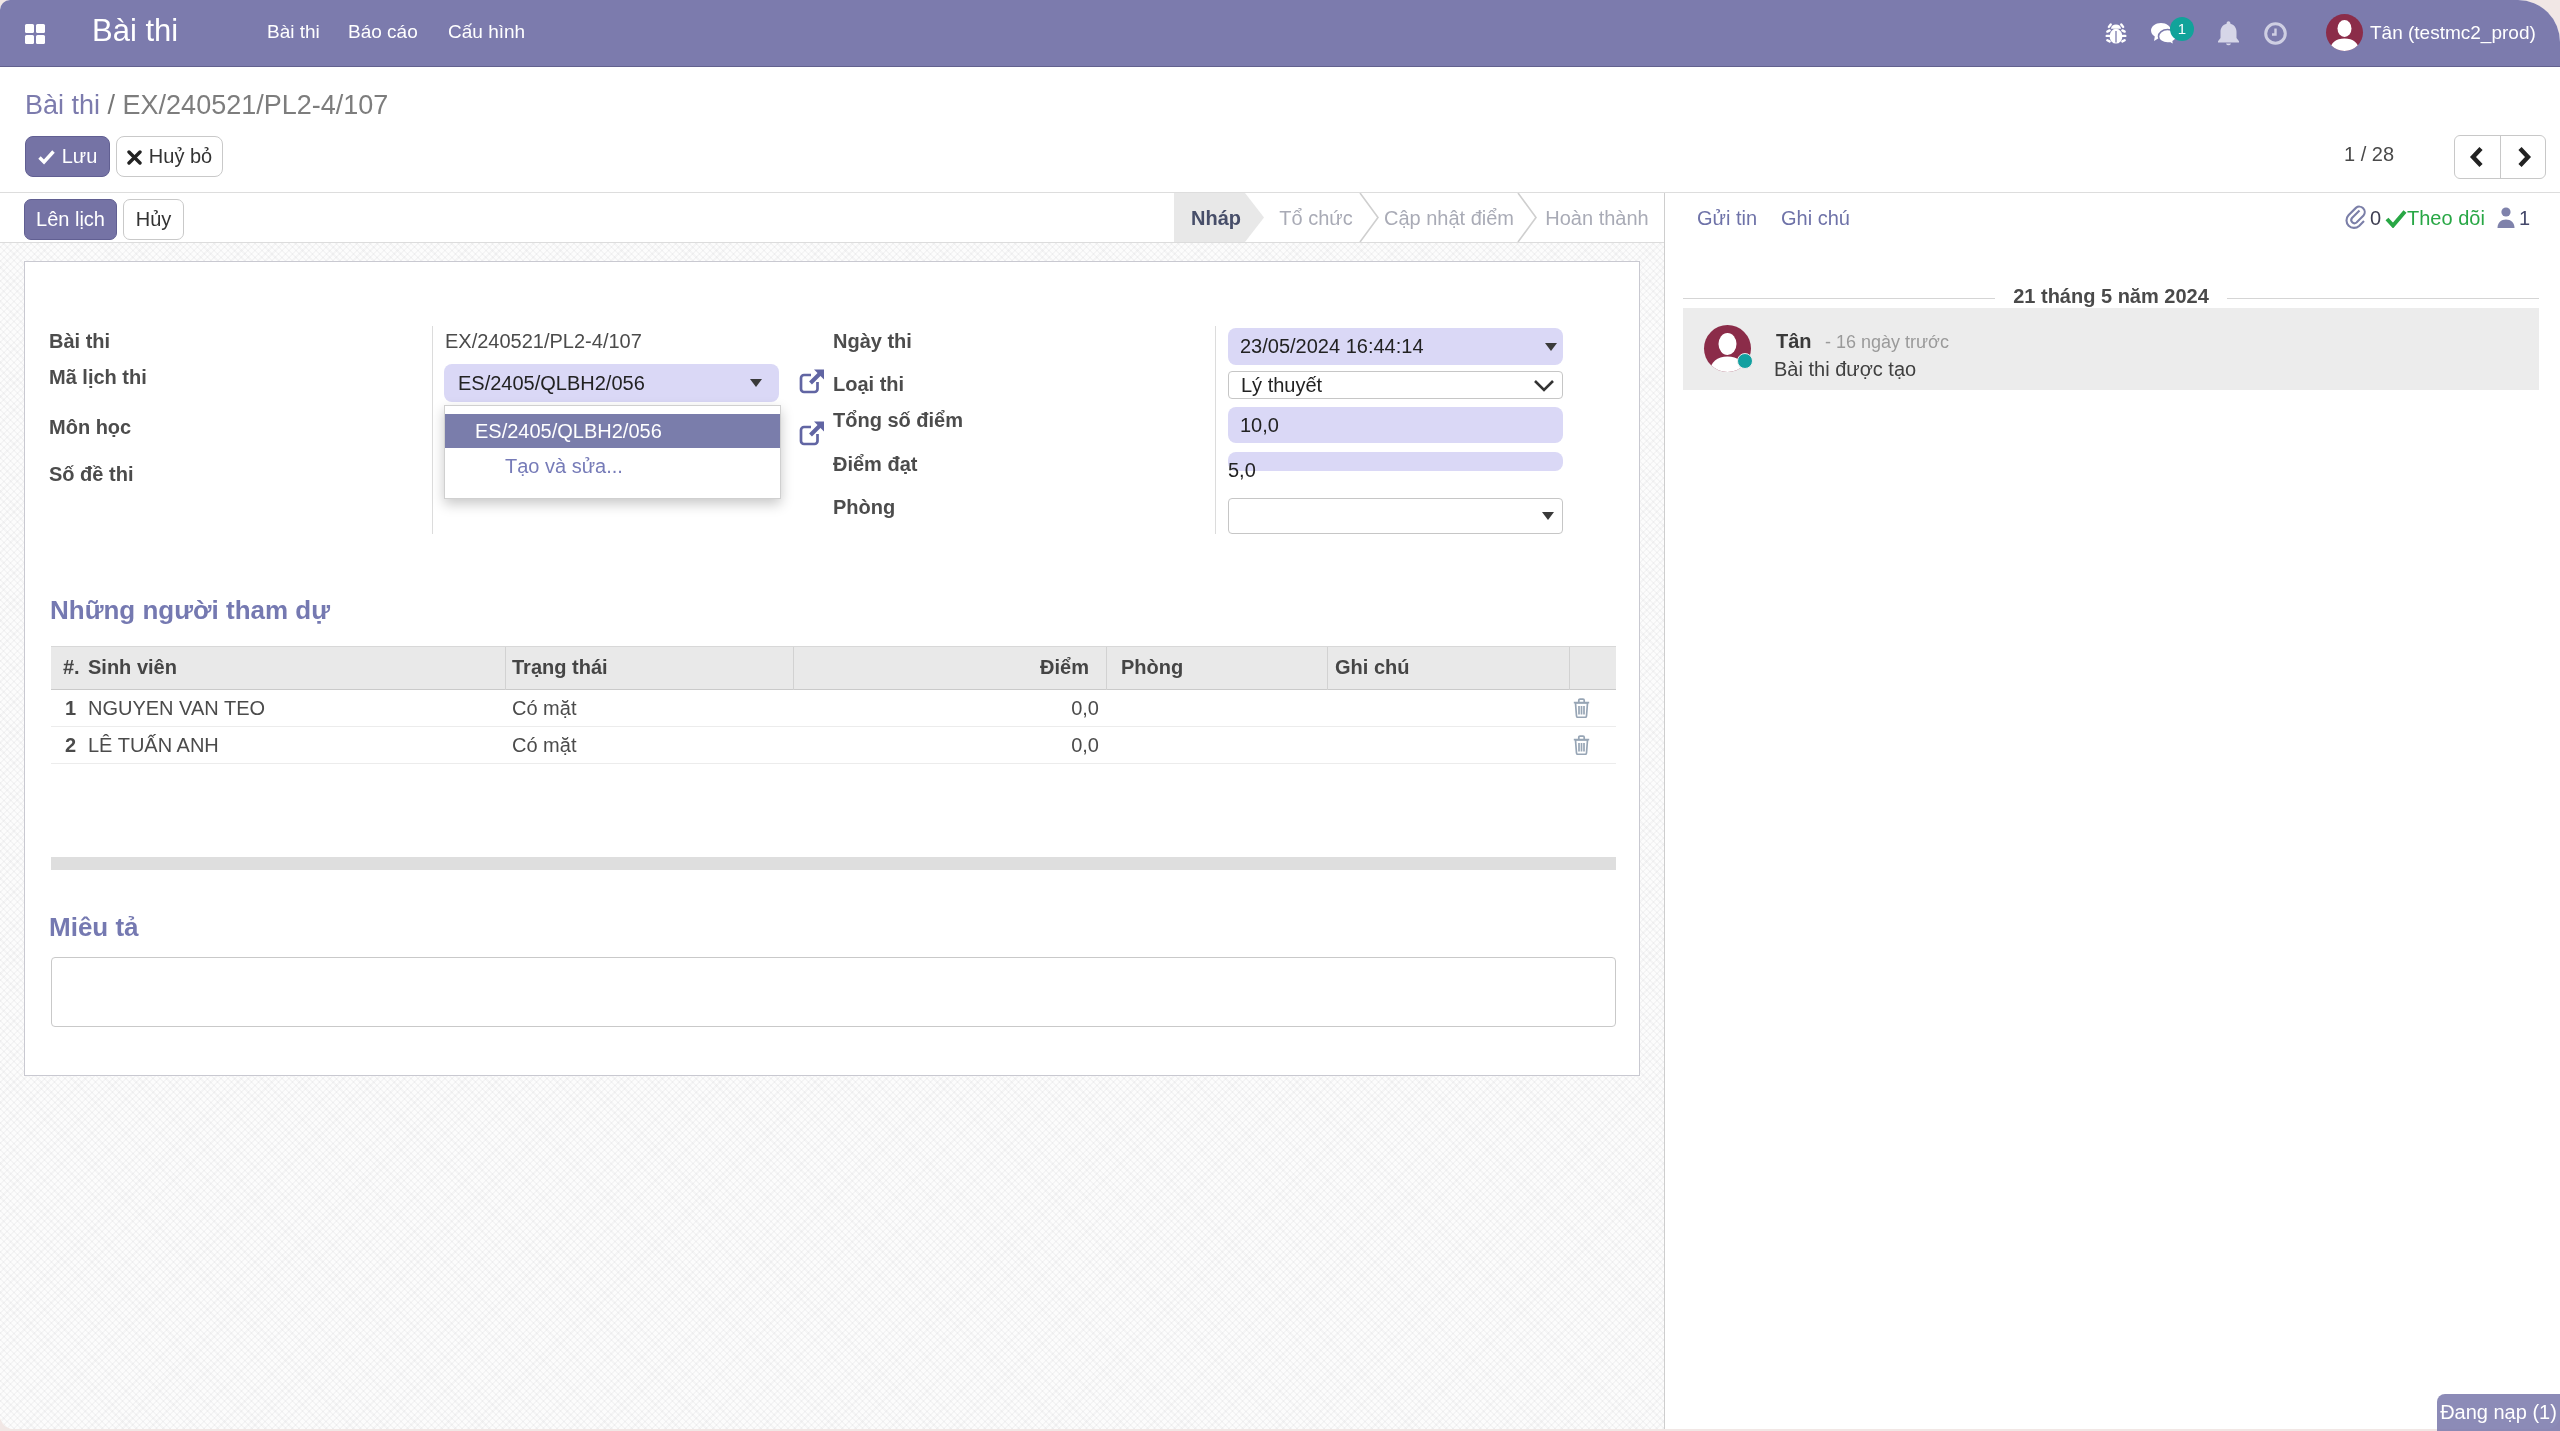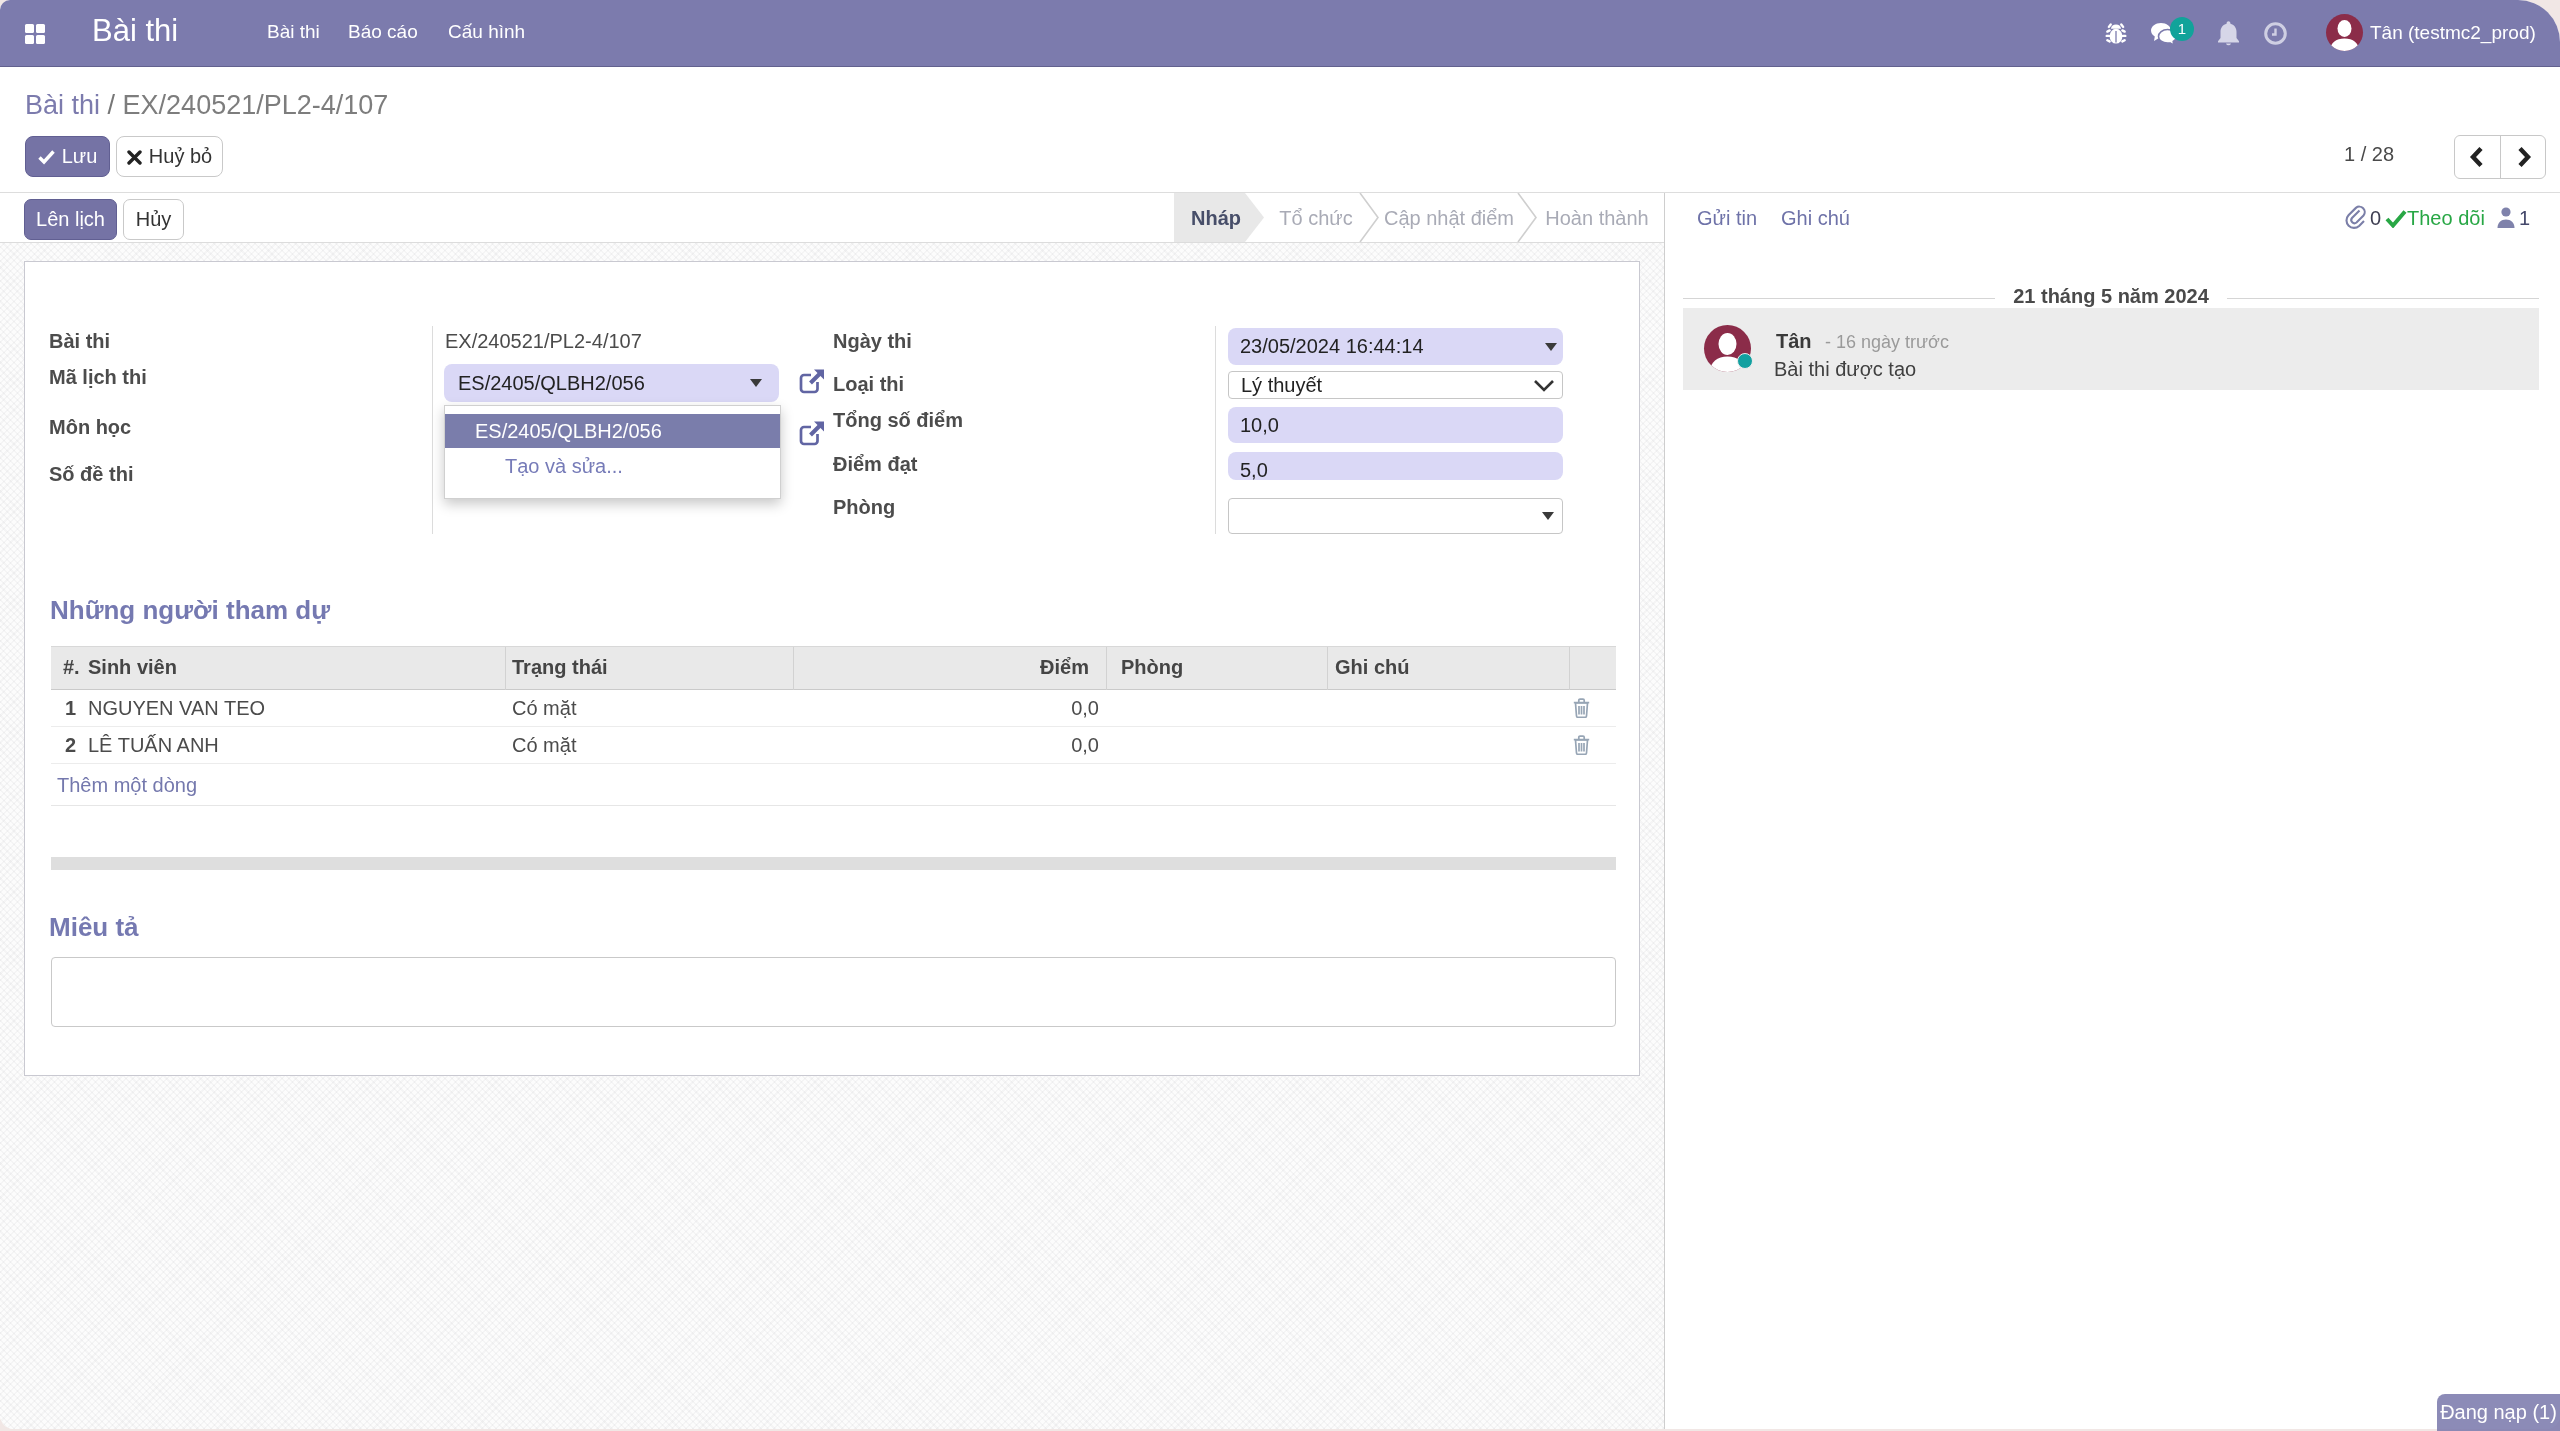--- a/index.html
+++ b/index.html
@@ -167,21 +167,21 @@
       <div class="lbl" style="left:808px;top:191px">Điểm đạt</div>
       <div class="lbl" style="left:808px;top:234px">Phòng</div>
       <div class="vline" style="left:1190px;top:64px;height:208px"></div>
       <div class="inp inp-p" style="left:1203px;top:66px;height:37px;line-height:37px;padding-left:12px">23/05/2024 16:44:14</div>
       <div class="caret" style="left:1520px;top:81px;border-top-width:8px;border-left-width:6px;border-right-width:6px"></div>
       <div class="inp inp-w" style="left:1203px;top:109px;height:28px;line-height:26px;padding-left:12px">Lý thuyết</div>
       <svg class="abs" style="left:1508px;top:117px" width="22" height="13" viewBox="0 0 22 13">
           <polyline points="2,2 11,11 20,2" fill="none" stroke="#333" stroke-width="2.6"></polyline>
         </svg>
       <div class="inp inp-p" style="left:1203px;top:145px;height:36px;line-height:36px;padding-left:12px">10,0</div>
-      <div class="inp inp-p" style="left:1203px;top:190px;height:28px;line-height:36px;padding-left:12px">5,0</div>
+      <div class="inp inp-p" style="left:1203px;top:190px;height:19px;line-height:36px;">5,0</div>
       <div class="inp inp-w" style="left:1203px;top:236px;height:36px;"></div>
       <div class="caret" style="left:1517px;top:250px;border-top-width:8px;border-left-width:6px;border-right-width:6px"></div>
 
       <svg class="abs" style="left:772px;top:106px" width="29" height="26" viewBox="0 0 29 26">
         <path d="M20.5 14 V21 a3 3 0 0 1 -3 3 H7 a3 3 0 0 1 -3 -3 V10 a3 3 0 0 1 3 -3 h7" fill="none" stroke="#6165a3" stroke-width="2.7"></path>
         <polygon points="17,1.5 27,1.5 27,11.5" fill="#6165a3"></polygon>
         <line x1="13.5" y1="15" x2="23" y2="5.5" stroke="#6165a3" stroke-width="4"></line>
       </svg>
       <svg class="abs" style="left:772px;top:158px" width="29" height="26" viewBox="0 0 29 26">
         <path d="M20.5 14 V21 a3 3 0 0 1 -3 3 H7 a3 3 0 0 1 -3 -3 V10 a3 3 0 0 1 3 -3 h7" fill="none" stroke="#6165a3" stroke-width="2.7"></path>
@@ -228,23 +228,20 @@
           <g fill="none" stroke="#97a5b5" stroke-width="1.7">
             <path d="M2.5 5 h12 l-1 13 a1.6 1.6 0 0 1 -1.6 1.4 H5.1 a1.6 1.6 0 0 1 -1.6 -1.4 z"></path>
             <line x1="0.8" y1="4.6" x2="16.2" y2="4.6"></line>
             <path d="M5.8 4.2 V2.3 a1.2 1.2 0 0 1 1.2 -1.2 h3 a1.2 1.2 0 0 1 1.2 1.2 V4.2"></path>
             <line x1="6" y1="8" x2="6" y2="16.5"></line>
               <line x1="8.5" y1="8" x2="8.5" y2="16.5"></line>
               <line x1="11" y1="8" x2="11" y2="16.5"></line>
           </g>
         </svg>
       </div>
-      <div class="trow" style="top:502px;height:42px;border-bottom:1px solid #e6e6e6">
-        <div class="td" style="left:6px;top:10px;color:#7478ad">Thêm một dòng</div>
-      </div>
 
       <div class="abs" style="left:26px;top:595px;width:1565px;height:13px;background:#dedede"></div>
 
       <div class="h2sec" style="left:24px;top:650px">Miêu tả</div>
       <div class="abs" style="left:26px;top:695px;width:1565px;height:70px;border:1px solid #c9c9c9;border-radius:4px;background:#fff"></div>
     </div>
   </div>
 
   <div id="rightpane">
     <div class="abs" style="left:31px;top:14px;font-size:20px;color:#6e72a8">Gửi tin</div>

